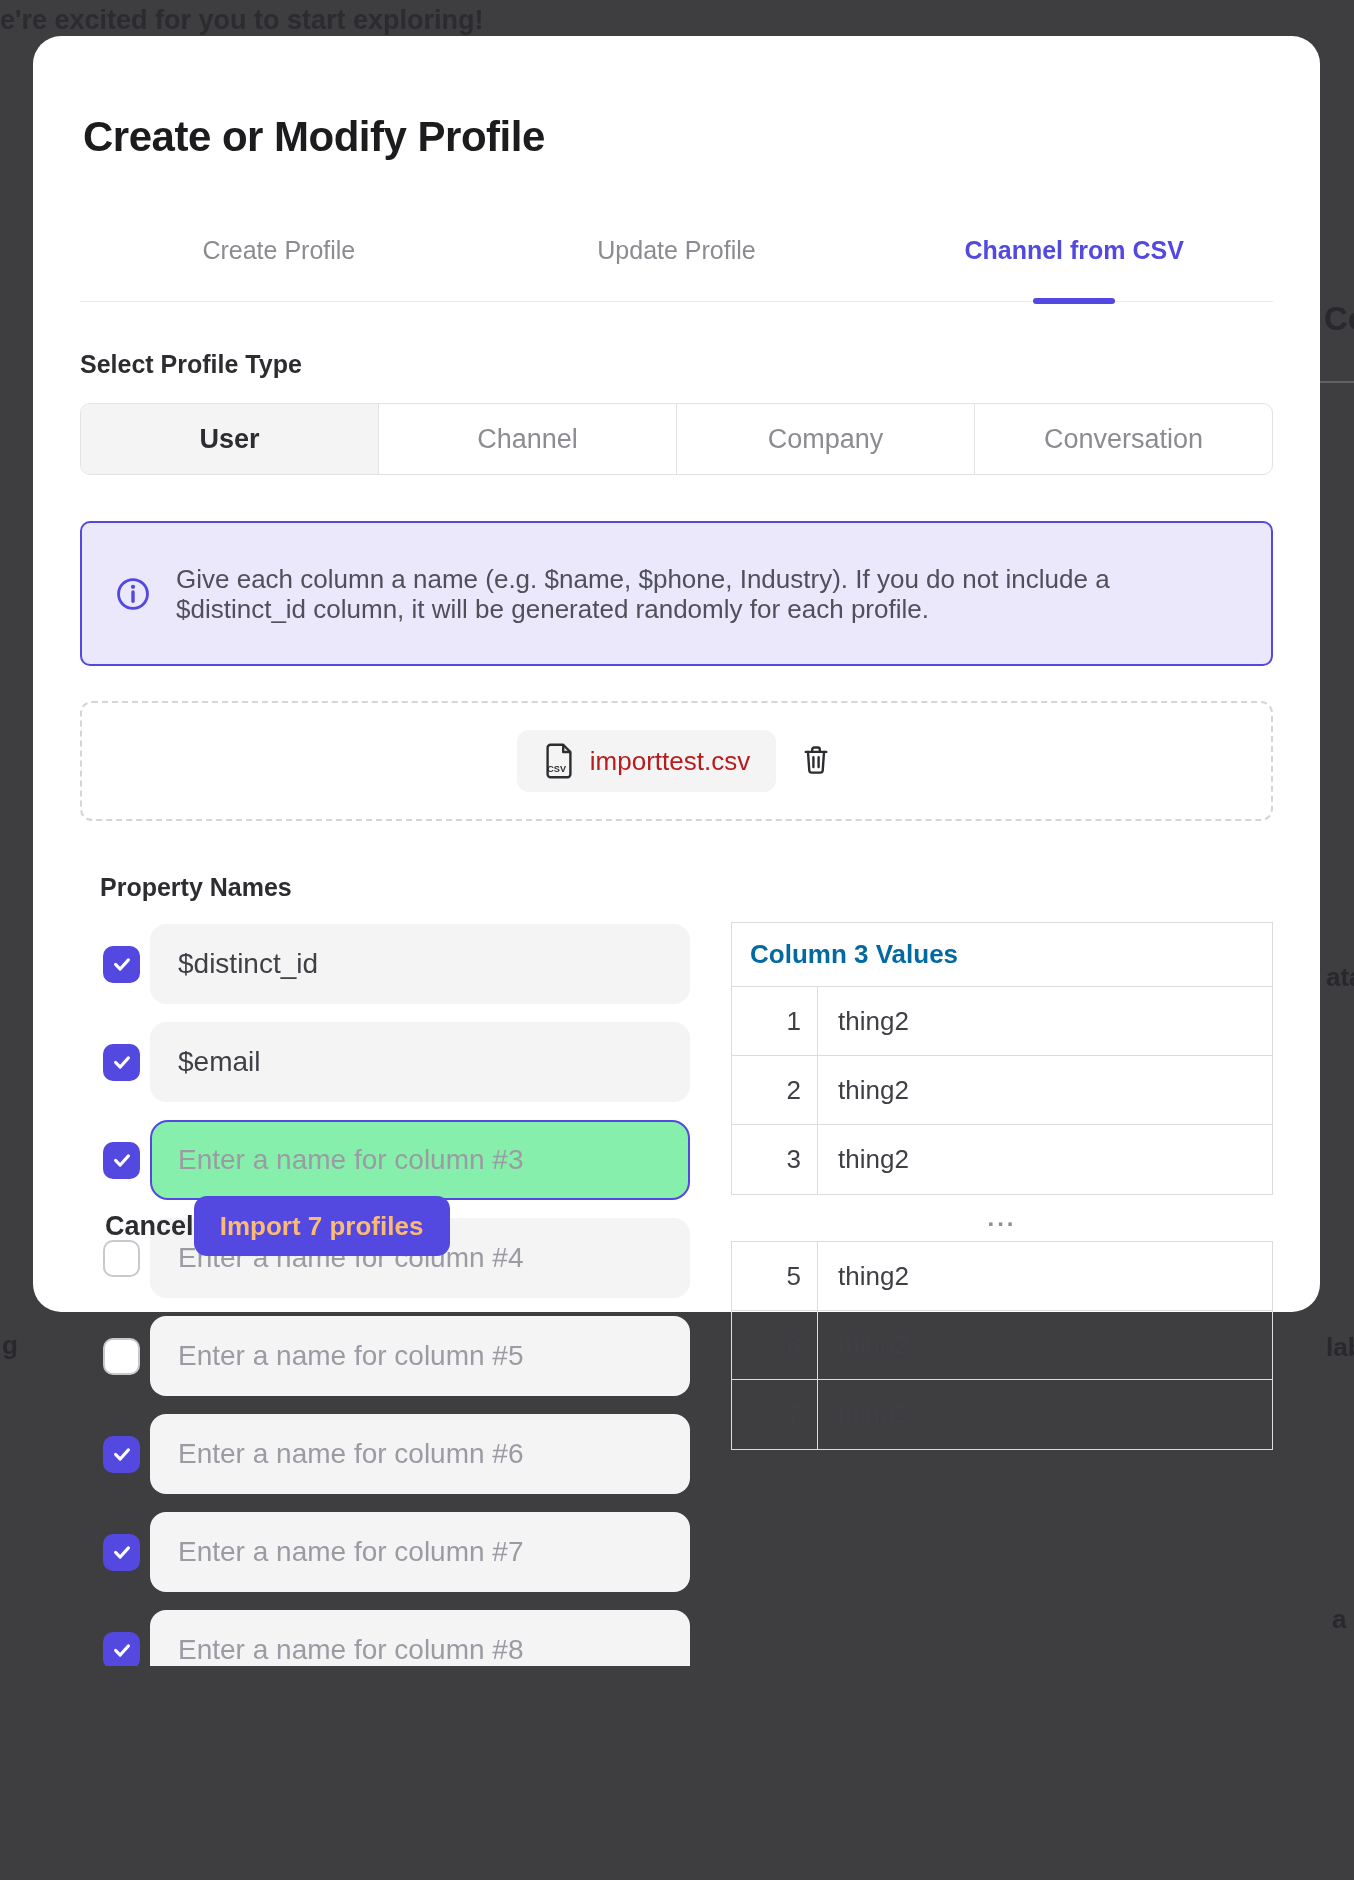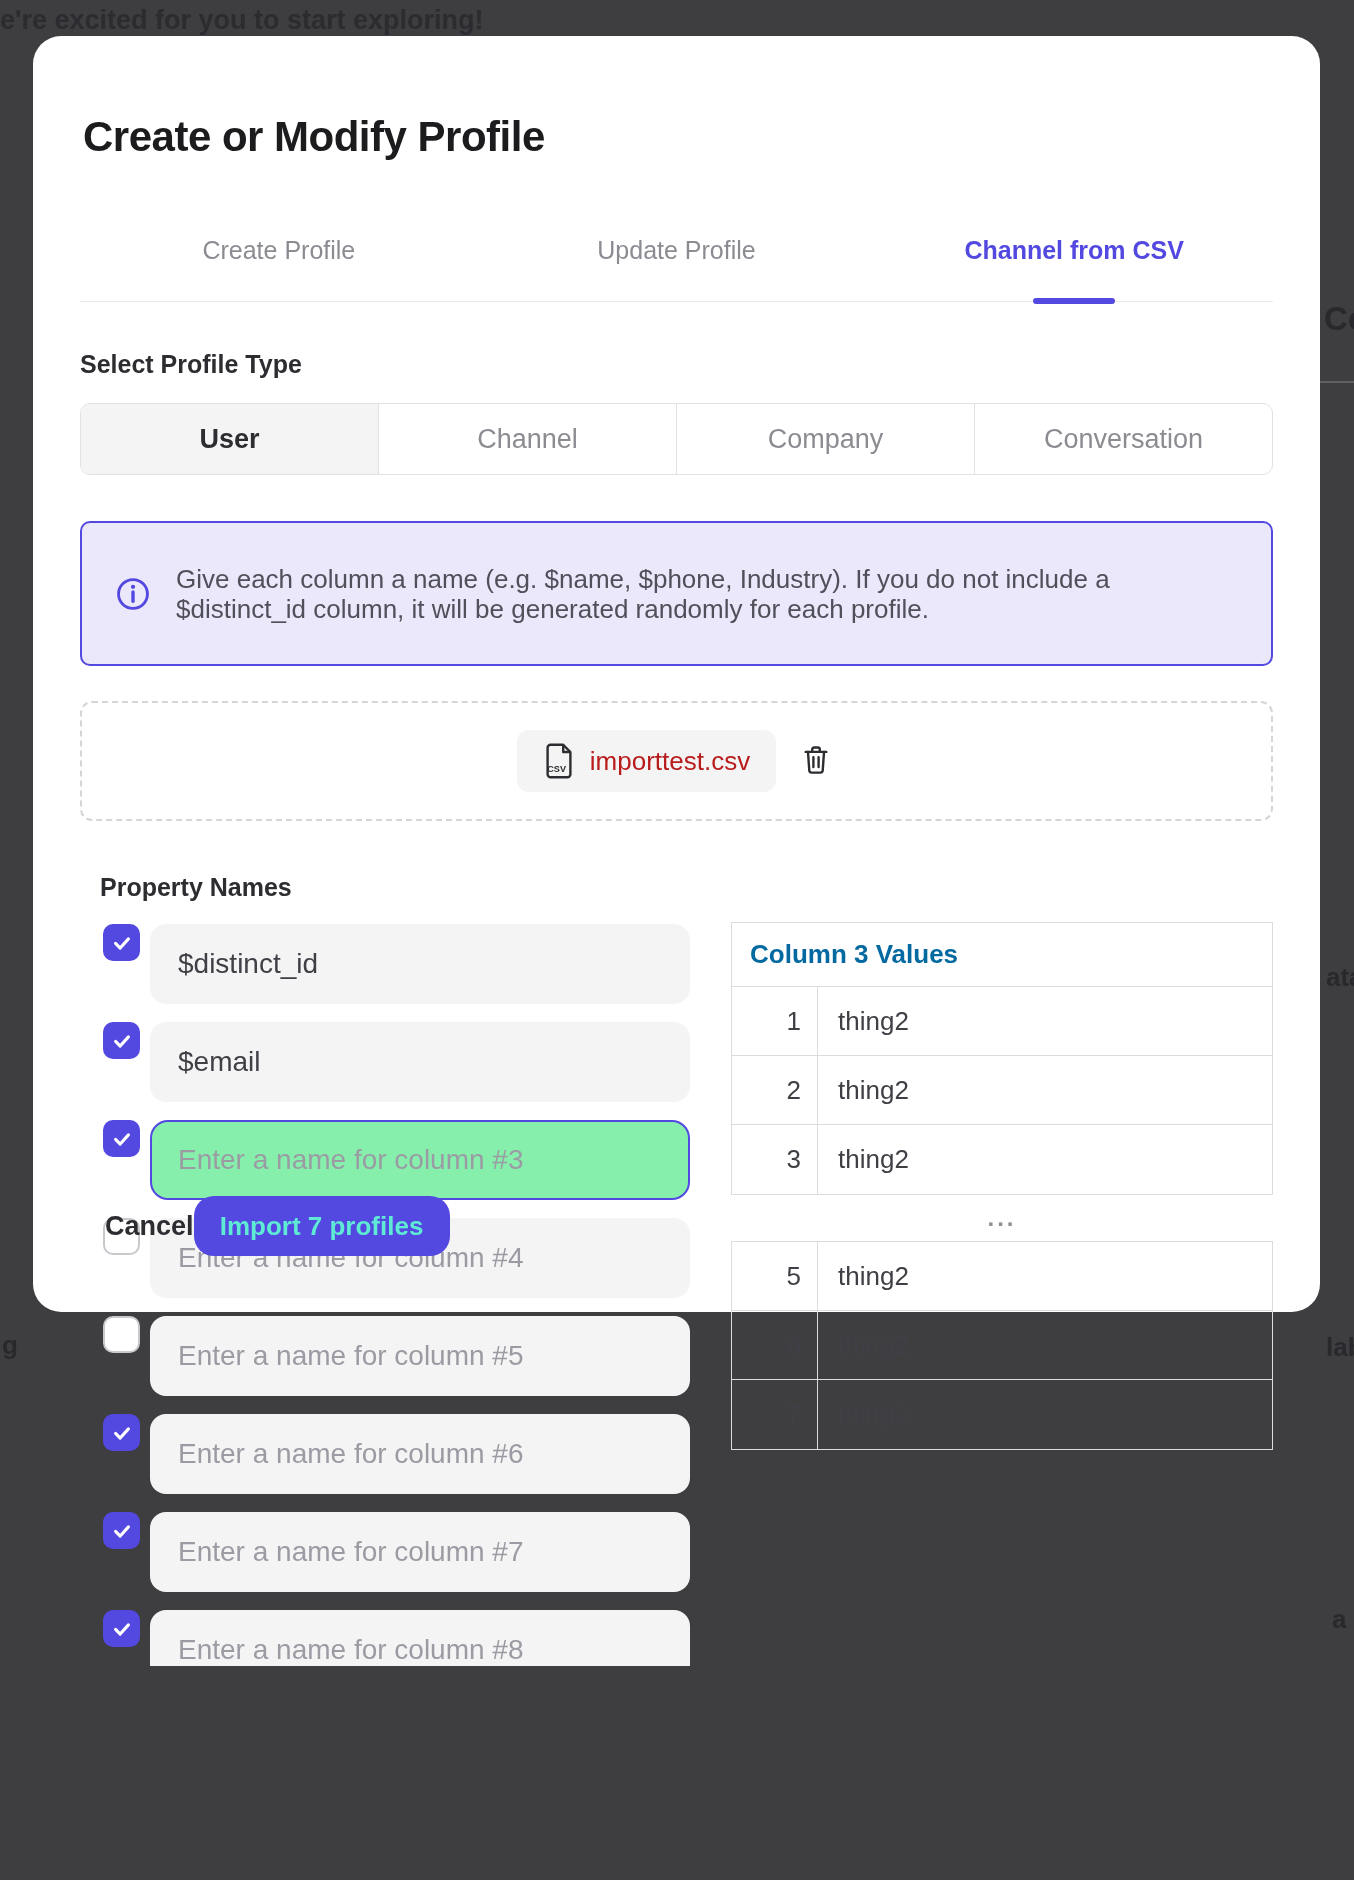--- a/index.html
+++ b/index.html
@@ -83,21 +83,21 @@
     cursor:default;
   }
   .file-name { font-size:26px; font-weight:500; color:#b91c1c; }
   .trash-btn { margin-left:20px; background:none; border:none; cursor:pointer; width:40px; height:44px; }
 
   .prop-label { margin-top:52px; margin-left:20px; font-size:25px; font-weight:700; color:#2d2d31; }
 
   
   .columns { display:flex; margin-top:20px; height:744px; overflow:hidden; }
   .prop-list { width:610px; }
-  .prop-row { display:flex; height:80px; margin-bottom:18px; padding-left:23px; }
+  .prop-row { display:flex; align-items:center; height:80px; margin-bottom:18px; padding-left:23px; }
   .prop-row:first-child { margin-top:2px; }
 
   .checkbox {
     flex:0 0 37px; height:37px; margin-right:10px;
     border:2px solid #c8c8cd; border-radius:10px; background:#fff;
     display:flex; align-items:center; justify-content:center; cursor:pointer;
   }
   .checkbox svg { display:none; }
   .checkbox.checked { background:#5348e0; border-color:#5348e0; }
   .checkbox.checked svg { display:block; }
@@ -127,22 +127,22 @@
   
   .footer {
     position:absolute; left:47px; right:47px; bottom:56px;
     display:flex; align-items:center; justify-content:flex-start;
   }
   .cancel-btn {
     margin-left:25px; background:none; border:none; cursor:pointer;
     font-family:"Liberation Sans", sans-serif; font-size:27px; font-weight:700; color:#2d2d31;
   }
   .import-btn {
-    width:256px; height:60px; border:none; border-radius:20px; cursor:pointer;
-    background:#5348e0; color:#5eead4;
+    width:256px; height:60px; border:none; border-radius:13px; cursor:pointer;
+    background:#5348e0; color:#fdba74;
     font-family:"Liberation Sans", sans-serif; font-size:26px; font-weight:700;
   }
 </style>
 </head>
 <body>
 
 <div class="bk-frag bk-banner">e're excited for you to start exploring!</div>
 <div class="bk-frag bk-right-top">Col</div>
 <div class="bk-line"></div>
 <div class="bk-frag bk-right-mid">ata</div>

